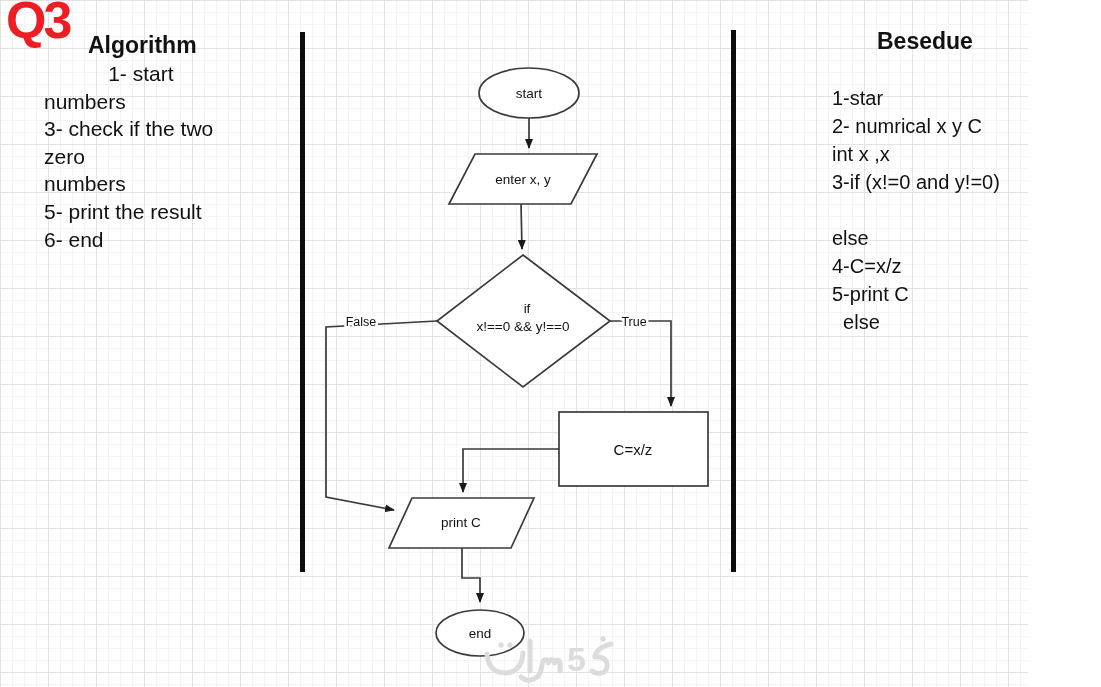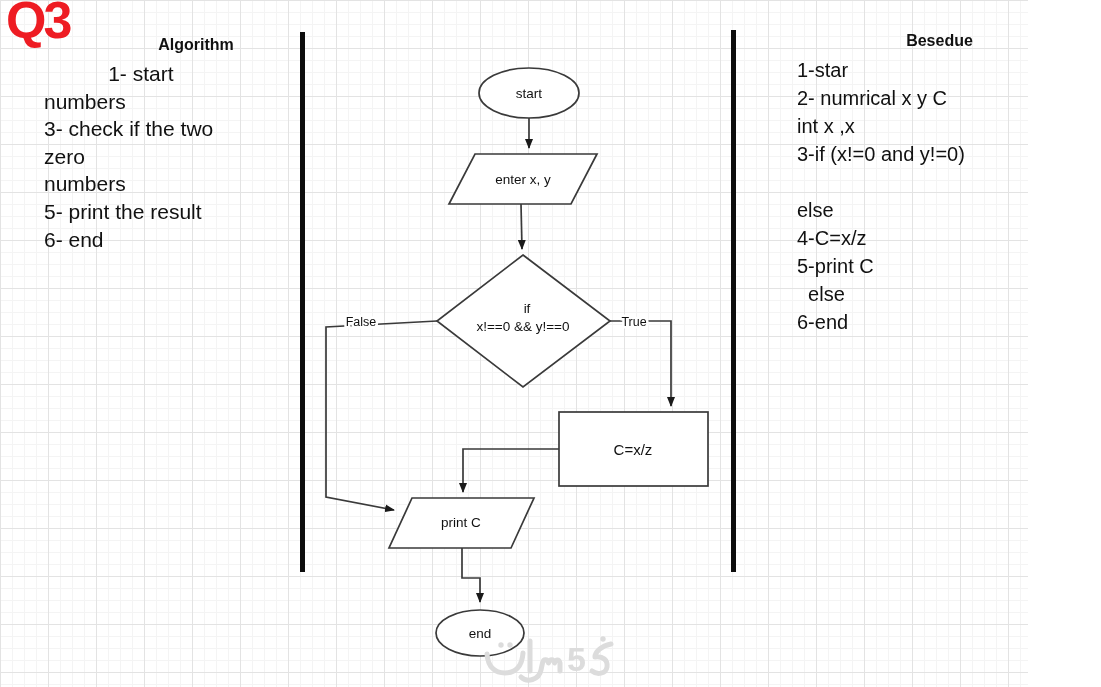--- a/index.html
+++ b/index.html
@@ -20,29 +20,29 @@
   }
   .page-break{
     position:absolute;left:1049px;top:0;bottom:0;width:0;
     border-left:2px dashed #c4c4c4;
   }
   .q-label{
     position:absolute;left:6px;top:-10px;
     font-size:52px;font-weight:900;letter-spacing:-3px;
     color:#ee1c23;
   }
-  .col-title{font-size:16px;font-weight:bold;line-height:30px;white-space:pre;text-align:center;}
+  .col-title{font-size:23px;font-weight:bold;line-height:30px;white-space:pre;}
   .lines .line{
     font-size:21px;line-height:27.6px;min-height:27.6px;white-space:pre;
   }
   .algo-col{position:absolute;left:44px;top:30px;width:260px;}
   .algo-col .col-title{padding-left:44px;}
-  .pseudo-col{position:absolute;left:797px;top:26px;width:240px;}
+  .pseudo-col{position:absolute;left:832px;top:26px;width:240px;}
   .pseudo-col .col-title{padding-left:45px;}
-  .pseudo-col .lines{}
+  .pseudo-col .lines{margin-top:28px;}
   .pseudo-col .lines .line{font-size:20px;line-height:28px;min-height:28px;}
   .flow-title{
     position:absolute;left:440px;top:24px;width:200px;
     text-align:center;font-size:21px;font-weight:bold;
   }
   svg{position:absolute;left:0;top:0;}
   .shape{fill:#ffffff;stroke:#3a3a3a;stroke-width:1.7px;}
   .edge{fill:none;stroke:#3a3a3a;stroke-width:1.7px;}
   .divider{stroke:#0d0d0d;stroke-width:5px;}
   .node-label{font-family:"Liberation Sans","DejaVu Sans",sans-serif;font-size:13.5px;fill:#111;text-anchor:middle;}
@@ -130,17 +130,16 @@
     <div class="lines">
         <div class="line">1-star</div>
         <div class="line">2- numrical x y C</div>
         <div class="line">int x ,x</div>
         <div class="line">3-if (x!=0 and y!=0)</div>
         <div class="line"></div>
         <div class="line">else</div>
         <div class="line">4-C=x/z</div>
         <div class="line">5-print C</div>
         <div class="line">  else</div>
-        <div class="line">6-end</div>
       </div>
   </div>
 
 </div>
 
 </body></html>

